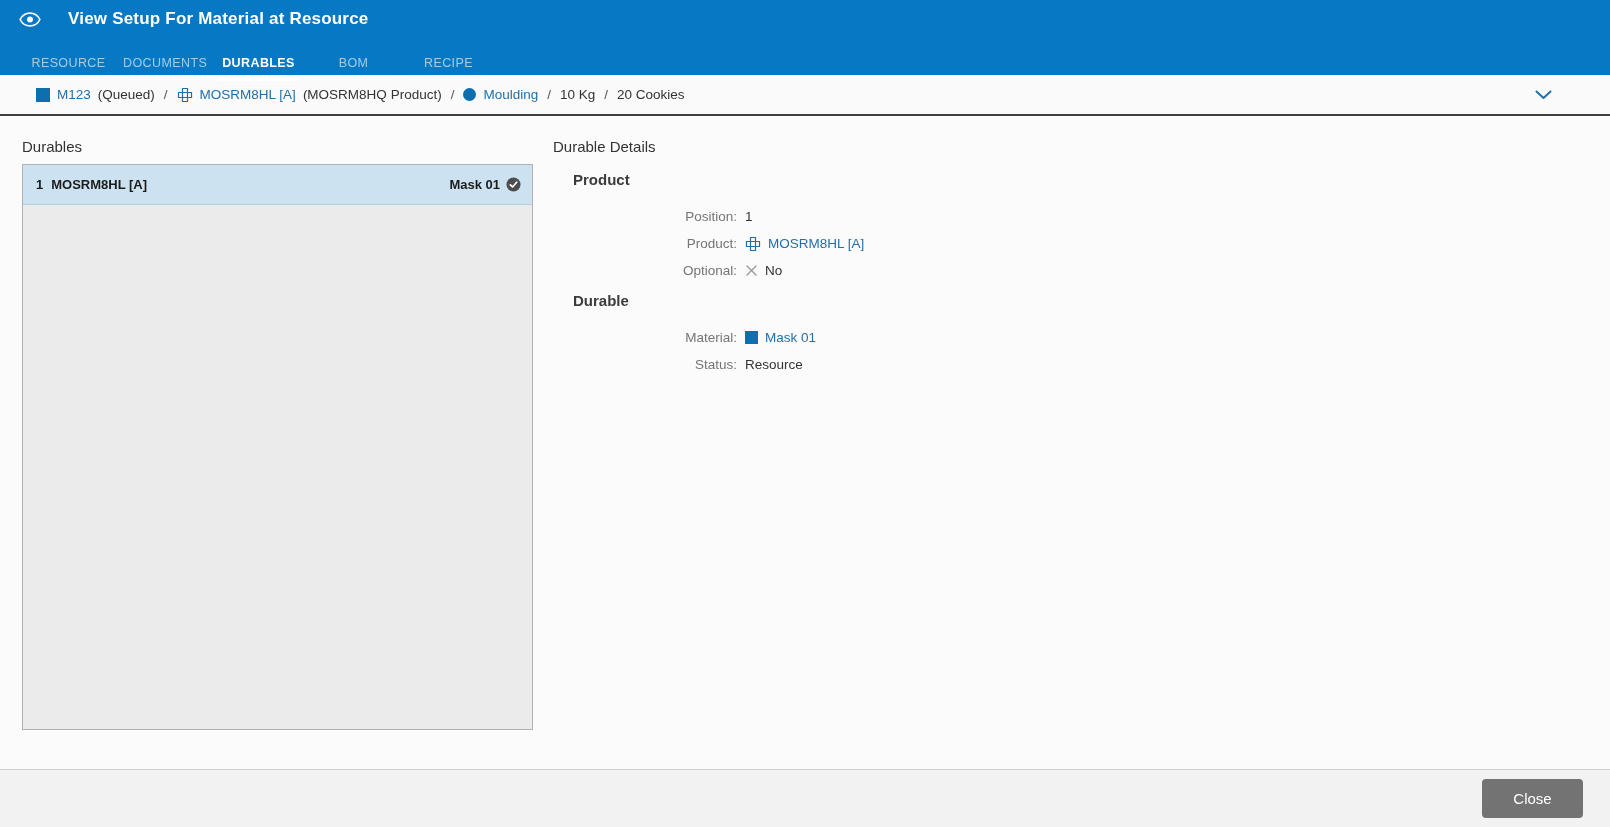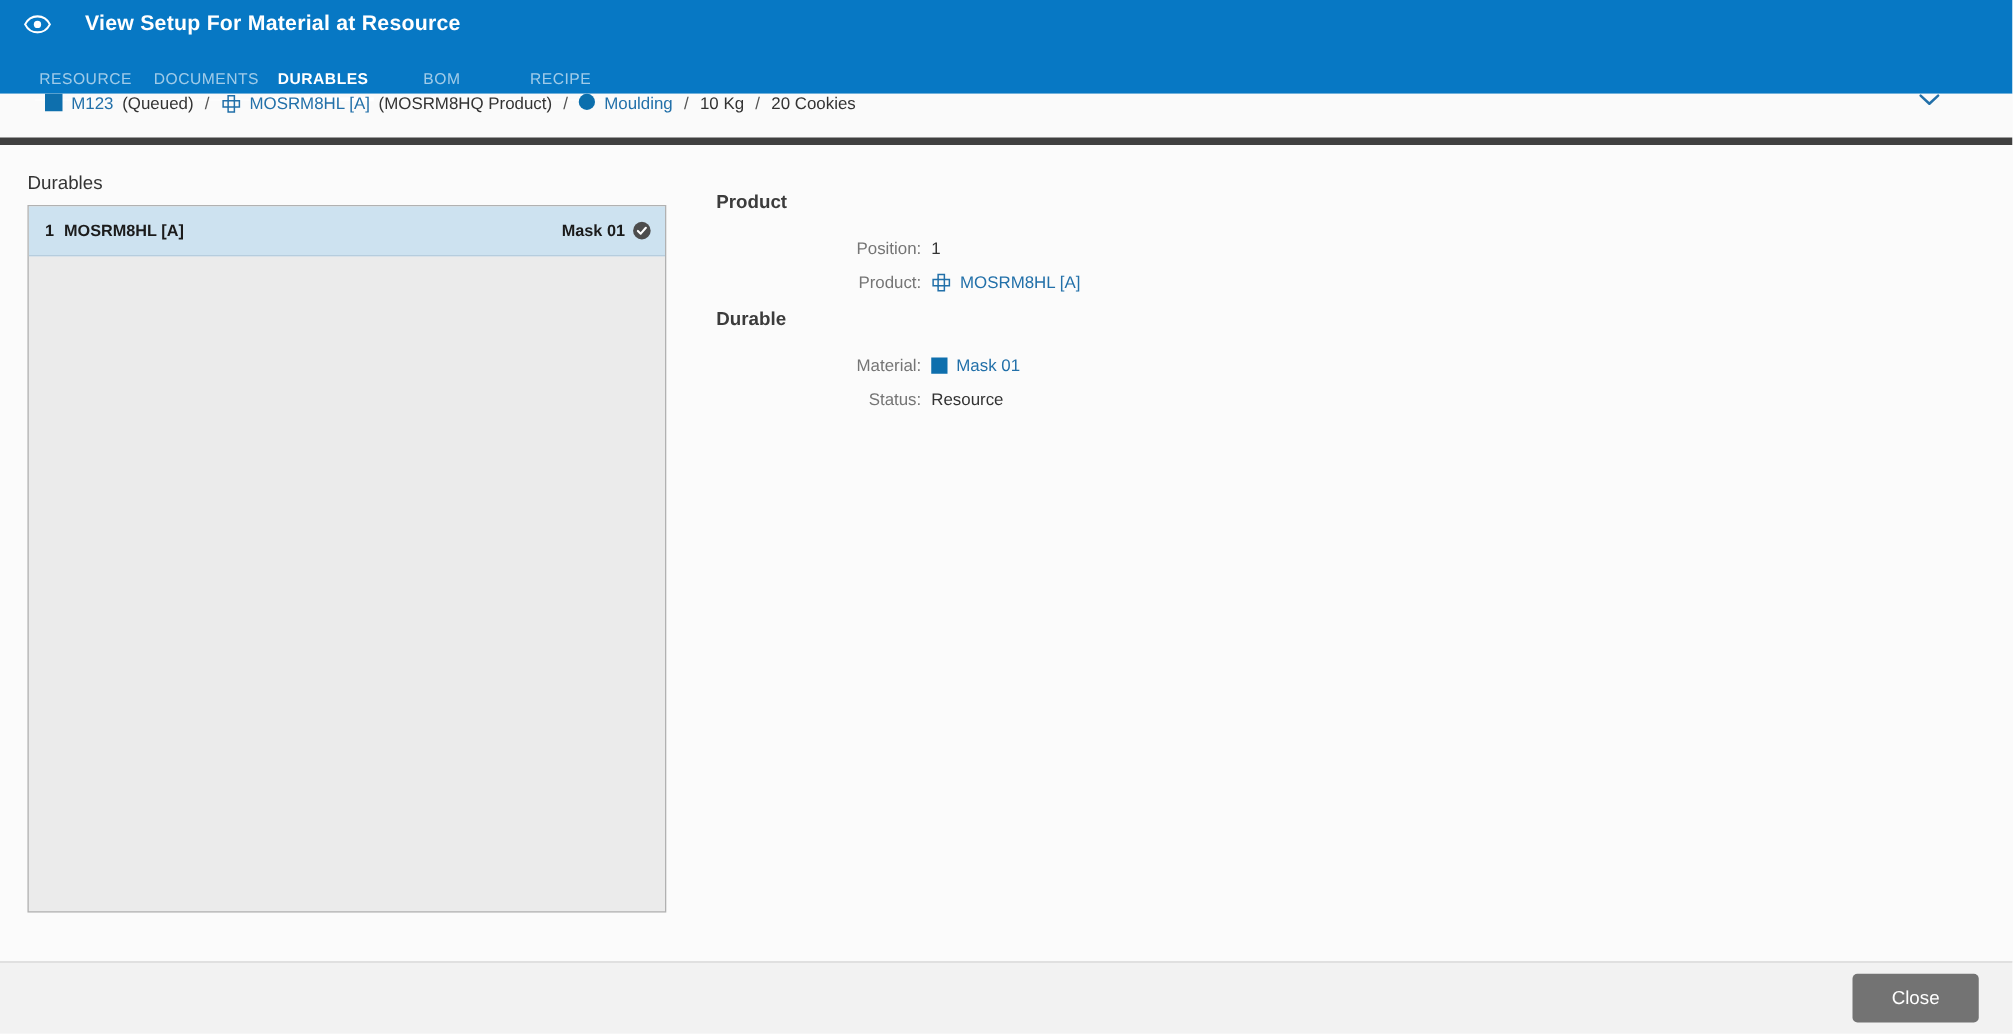--- a/index.html
+++ b/index.html
@@ -26,22 +26,22 @@
     cursor: pointer; white-space: nowrap;
   }
   .tab.active {
     color: #ffffff; font-weight: 700;
     border-bottom: 3px solid #ffffff;
     padding-bottom: 8px;
   }
 
   
   .breadcrumb {
-    height: 41px; background: #fafafa; border-bottom: 6px solid #404040;
-    display: flex; align-items: flex-start; padding: 0 20px 0 36px;
+    height: 41px; background: #fafafa; border-bottom: 2px solid #404040;
+    display: flex; align-items: center; padding: 0 20px 0 36px;
     font-size: 13.5px; color: #333; gap: 7px; white-space: nowrap;
   }
   .bc-link { color: #2270a9; text-decoration: none; cursor: pointer; }
   .bc-sep { color: #555; margin: 0 2px; }
   .sq-icon { width: 14px; height: 14px; background: #0e6fad; display: inline-block; }
   .circle-icon { width: 13px; height: 13px; border-radius: 50%; background: #0b6fad; display: inline-block; }
   .plus-icon { width: 16px; height: 16px; display: inline-flex; color: #2270a9; }
   .chevron { margin-left: auto; margin-right: 38px; width: 17px; height: 10px; display: inline-flex; cursor: pointer; }
 
   
@@ -151,20 +151,21 @@
           <svg viewBox="0 0 16 16" width="15" height="15">
             <circle cx="8" cy="8" r="7.5" fill="#4d4d4d"></circle>
             <path d="M4.6 8.3 L7 10.6 L11.4 5.6" fill="none" stroke="#ffffff" stroke-width="1.8" stroke-linecap="round" stroke-linejoin="round"></path>
           </svg>
         </span>
       </span>
     </div>
   </div>
 
   <div class="details-col">
+    <div class="details-title">Durable Details</div>
 
     <div class="section-heading">Product</div>
 
     <div class="field-row">
       <span class="field-label">Position:</span>
       <span class="field-value">1</span>
     </div>
 
     <div class="field-row">
       <span class="field-label">Product:</span>
@@ -173,20 +174,31 @@
           <svg viewBox="0 0 16 16" width="16" height="16">
             <path d="M5.5 1.5 h5 v4 h4 v5 h-4 v4 h-5 v-4 h-4 v-5 h4 z" fill="none" stroke="currentColor" stroke-width="1.2"></path>
             <path d="M5.5 5.5 h5 v5 h-5 z" fill="none" stroke="currentColor" stroke-width="1.2"></path>
           </svg>
         </span>
         <span class="link">MOSRM8HL [A]</span>
       </span>
     </div>
 
 
+    <div class="field-row">
+      <span class="field-label">Optional:</span>
+      <span class="field-value">
+        <span class="x-icon">
+          <svg viewBox="0 0 13 13" width="13" height="13">
+            <path d="M2 2 L11 11 M11 2 L2 11" stroke="#999999" stroke-width="1.4" stroke-linecap="round"></path>
+          </svg>
+        </span>
+        <span>No</span>
+      </span>
+    </div>
 
     <div class="section-heading second">Durable</div>
 
     <div class="field-row">
       <span class="field-label">Material:</span>
       <span class="field-value">
         <span class="sq-icon-sm"></span>
         <span class="link">Mask 01</span>
       </span>
     </div>

